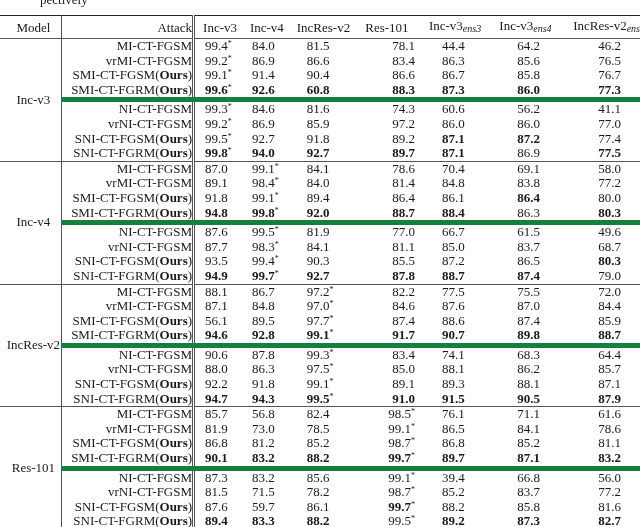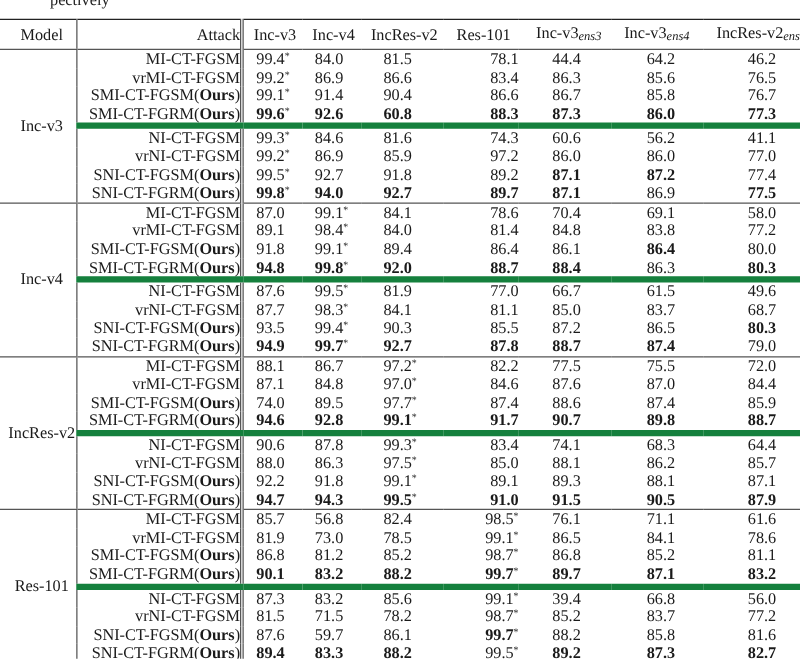--- a/index.html
+++ b/index.html
@@ -229,21 +229,21 @@
         <td class="num c1 dbl"><span>87.1</span></td>
         <td class="num c2"><span>84.8</span></td>
         <td class="num c3"><span>97.0</span><sup>*</sup></td>
         <td class="num c4"><span>84.6</span></td>
         <td class="num c5"><span>87.6</span></td>
         <td class="num c6"><span>87.0</span></td>
         <td class="num c7"><span>84.4</span></td>
       </tr>
       <tr>
         <td class="attack"><span>SMI-CT-FGSM</span><span>(</span><span class="b">Ours</span><span>)</span></td>
-        <td class="num c1 dbl"><span>74.0</span></td>
+        <td class="num c1 dbl"><span>56.1</span></td>
         <td class="num c2"><span>89.5</span></td>
         <td class="num c3"><span>97.7</span><sup>*</sup></td>
         <td class="num c4"><span>87.4</span></td>
         <td class="num c5"><span>88.6</span></td>
         <td class="num c6"><span>87.4</span></td>
         <td class="num c7"><span>85.9</span></td>
       </tr>
       <tr class="grp-end">
         <td class="attack subrule"><span>SMI-CT-FGRM</span><span>(</span><span class="b">Ours</span><span>)</span></td>
         <td class="num c1 dbl subrule"><span class="b">94.6</span></td>

